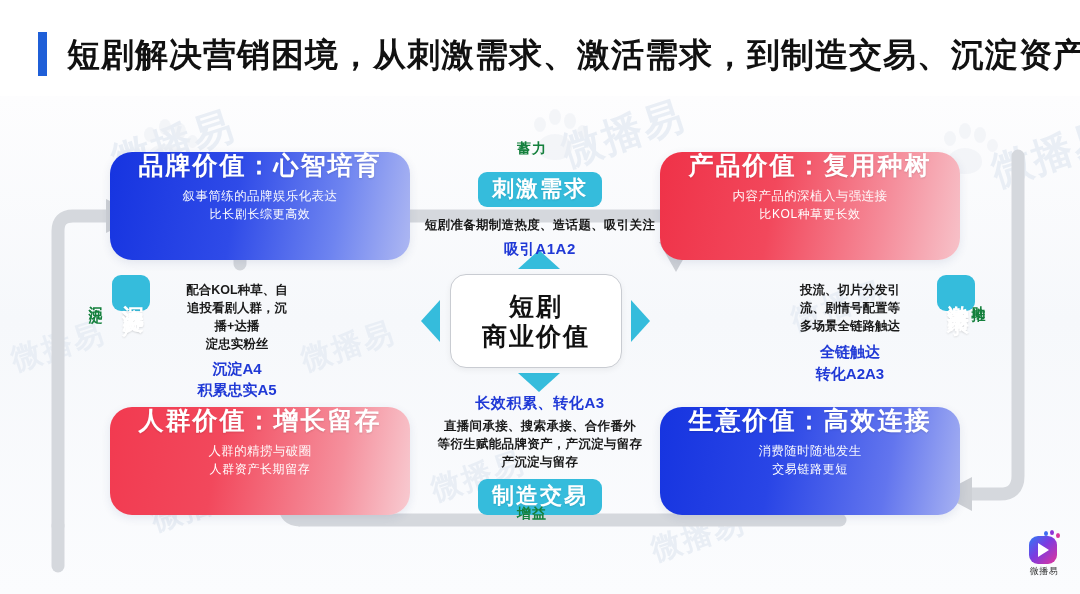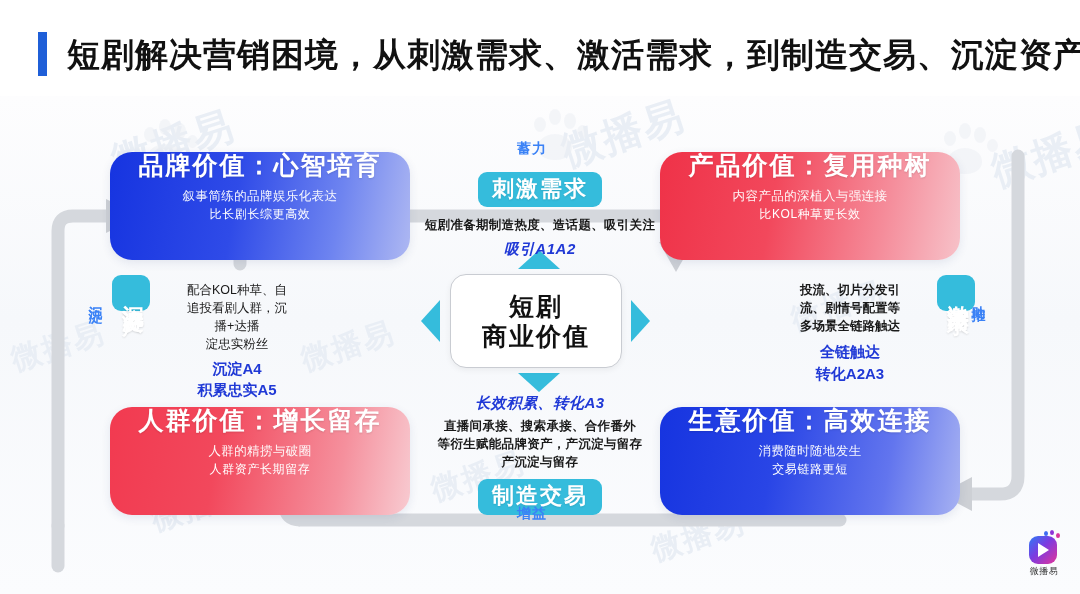--- a/index.html
+++ b/index.html
@@ -226,21 +226,20 @@
     line-height: 1.45;
     letter-spacing: .3px;
     font-weight: bold;
   }
   .grp .accent {
     font-size: 15px;
     color: #2039D6;
     font-weight: bold;
     line-height: 1.4;
     letter-spacing: .6px;
-    font-style: italic;
   }
 
   #grp-top { left: 400px; top: 172px; width: 280px; }
   #grp-top .badge-wrap { display: flex; justify-content: center; }
   #grp-top .body { margin-top: 9px; }
   #grp-top .accent { margin-top: 4px; }
 
   #grp-bottom { left: 400px; top: 392px; width: 280px; }
   #grp-bottom .accent.top { margin-bottom: 4px; }
   #grp-bottom .badge-wrap { display: flex; justify-content: center; margin-top: 8px; }
@@ -249,21 +248,21 @@
   #grp-left {
     position: absolute;
     left: 112px; top: 275px;
     width: 215px;
     display: flex;
     align-items: flex-start;
     gap: 12px;
   }
   #grp-left .side-text { text-align: center; padding-top: 6px; width: 150px; }
   #grp-left .body {
-    font-size: 12.5px; color: #1a1a1a; line-height: 1.45; font-weight: normal;
+    font-size: 12.5px; color: #1a1a1a; line-height: 1.45; font-weight: bold;
   }
   #grp-left .accent {
     font-size: 15px; color: #2039D6; font-weight: bold; line-height: 1.45;
   }
   #grp-left .accent.first { margin-top: 4px; }
 
   #grp-right {
     position: absolute;
     left: 775px; top: 275px;
     width: 215px;
@@ -277,21 +276,21 @@
   }
   #grp-right .accent {
     font-size: 15px; color: #2039D6; font-weight: bold; line-height: 1.45;
   }
   #grp-right .accent.first { margin-top: 6px; }
 
   
   .ring-label {
     position: absolute;
     font-size: 14px;
-    color: #3b82f6;
+    color: #15803d;
     font-weight: bold;
     letter-spacing: 1px;
     background: transparent;
     padding: 0 7px;
   }
   #label-top    { left: 510px; top: 140px; }
   #label-bottom { left: 510px; top: 505px; }
   #label-left   {
     left: 80px; top: 295px;
     writing-mode: vertical-rl; text-orientation: upright;

